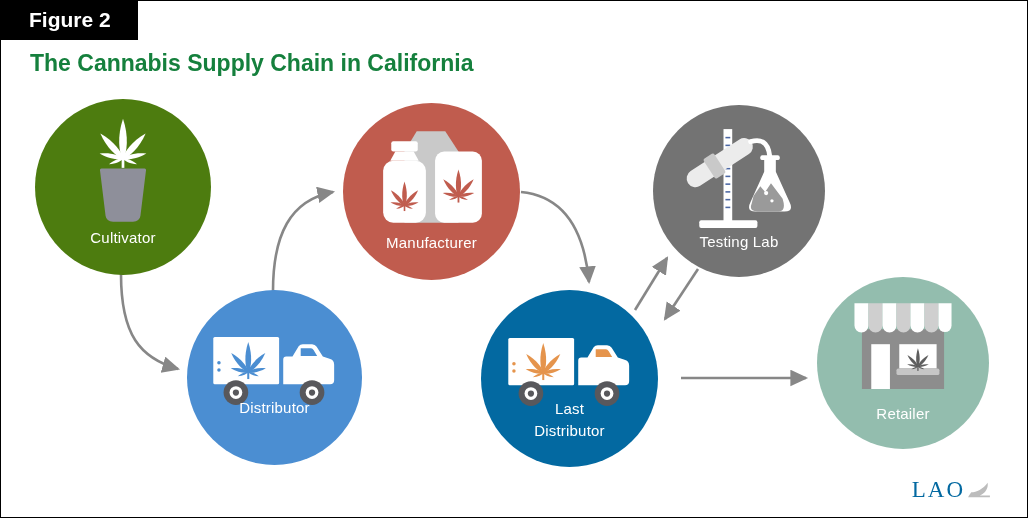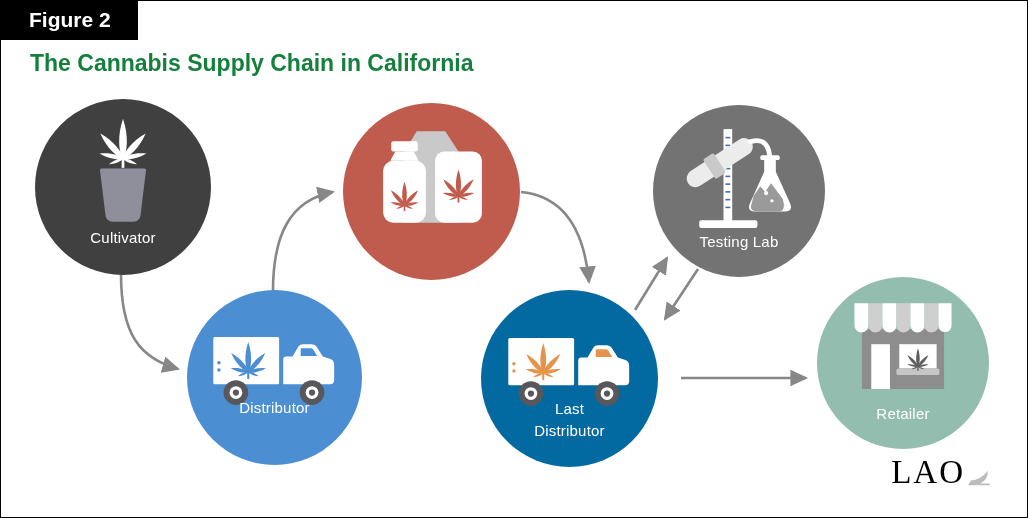--- a/index.html
+++ b/index.html
@@ -21,24 +21,24 @@
     position:absolute;border-radius:50%;z-index:2;
   }
   .node svg.icon{position:absolute;left:50%;transform:translateX(-50%);}
   .node-label{
     position:absolute;left:0;right:0;text-align:center;color:#ffffff;
     font-size:15px;line-height:1.45;letter-spacing:.2px;
   }
   .label-1line{top:73%;}
   .label-2line{top:61%;}
   .lao-logo{
-    position:absolute;right:36px;bottom:28px;z-index:4;display:flex;
-    align-items:flex-end;color:#000000;
+    position:absolute;right:36px;bottom:16px;z-index:4;display:flex;
+    align-items:flex-end;color:#0369a1;
     font-family:"Liberation Serif","DejaVu Serif",serif;
-    font-size:33px;letter-spacing:2px;line-height:1;
+    font-size:23px;letter-spacing:2px;line-height:1;
   }
   .lao-logo svg{margin-left:2px;margin-bottom:1px;}
 </style>
 </head>
 <body>
 
 <div class="figure">
 
   <svg width="0" height="0" style="position:absolute" aria-hidden="true">
     <defs>
@@ -68,21 +68,21 @@
     <g stroke="#878787" stroke-width="2.6" fill="none" marker-end="url(#ah)">
       <path d="M120 273 C120 334 139 357 177 368"></path>
       <path d="M272 290 C272 234 289 199 332 191"></path>
       <path d="M520 191 C561 195 583 227 588 281"></path>
       <path d="M634 309 L666 257"></path>
       <path d="M697 268 L664 318"></path>
       <path d="M680 377 L805 377"></path>
     </g>
   </svg>
 
-  <div class="node" style="left: 34px; top: 98px; width: 176px; height: 176px; background-color: #404040;">
+  <div class="node" style="left: 34px; top: 98px; width: 176px; height: 176px; background-color: #4d7c0f;">
     <svg class="icon" style="top:18px" width="92" height="108" viewBox="0 0 110 130">
       <use href="#leaf" transform="translate(55,50) scale(1.02)" fill="#ffffff"></use>
       <path d="M29 62 Q27 62 27.3 64 L34 119 Q35 126 43 126 H67 Q75 126 76 119 L82.7 64 Q83 62 81 62 Z" fill="#8e8f9a"></path>
     </svg>
     <div class="node-label label-1line">Cultivator</div>
   </div>
 
   <div class="node" style="left: 186px; top: 289px; width: 175px; height: 175px; background-color: rgb(75, 142, 210);">
     <svg class="icon" style="top:45px" width="126" height="72" viewBox="0 0 122 70">
       <rect x="1" y="2" width="64" height="46" rx="1.5" fill="#ffffff"></rect>
@@ -106,20 +106,21 @@
   <div class="node" style="left: 342px; top: 102px; width: 177px; height: 177px; background-color: rgb(192, 92, 78);">
     <svg class="icon" style="top:26px" width="112" height="102" viewBox="0 0 110 100">
       <path d="M40 2 H68 L81 22 V92 H28 V22 Z" fill="#c9c9c9"></path>
       <rect x="58" y="22" width="46" height="70" rx="9" fill="#ffffff"></rect>
       <use href="#leaf" transform="translate(81,66) scale(0.56)" fill="#c05c4e"></use>
       <rect x="15" y="12" width="26" height="10" rx="2" fill="#ffffff"></rect>
       <path d="M19 22 H37 L42 31 H14 Z" fill="#ffffff"></path>
       <rect x="7" y="31" width="42" height="61" rx="10" fill="#ffffff"></rect>
       <use href="#leaf" transform="translate(28,75) scale(0.5)" fill="#c05c4e"></use>
     </svg>
+    <div class="node-label label-1line">Manufacturer</div>
   </div>
 
   <div class="node" style="left: 652px; top: 104px; width: 172px; height: 172px; background-color: #737373;">
     <svg class="icon" style="top:18px" width="126" height="112" viewBox="0 0 130 115">
       <rect x="24" y="100" width="60" height="8" rx="2" fill="#ffffff"></rect>
       <rect x="49" y="6" width="9" height="96" fill="#ffffff"></rect>
       <g fill="#4b67a4">
         <rect x="51" y="14" width="5" height="1.6"></rect>
           <rect x="51" y="22" width="5" height="1.6"></rect>
         <rect x="51" y="30" width="5" height="1.6"></rect>

